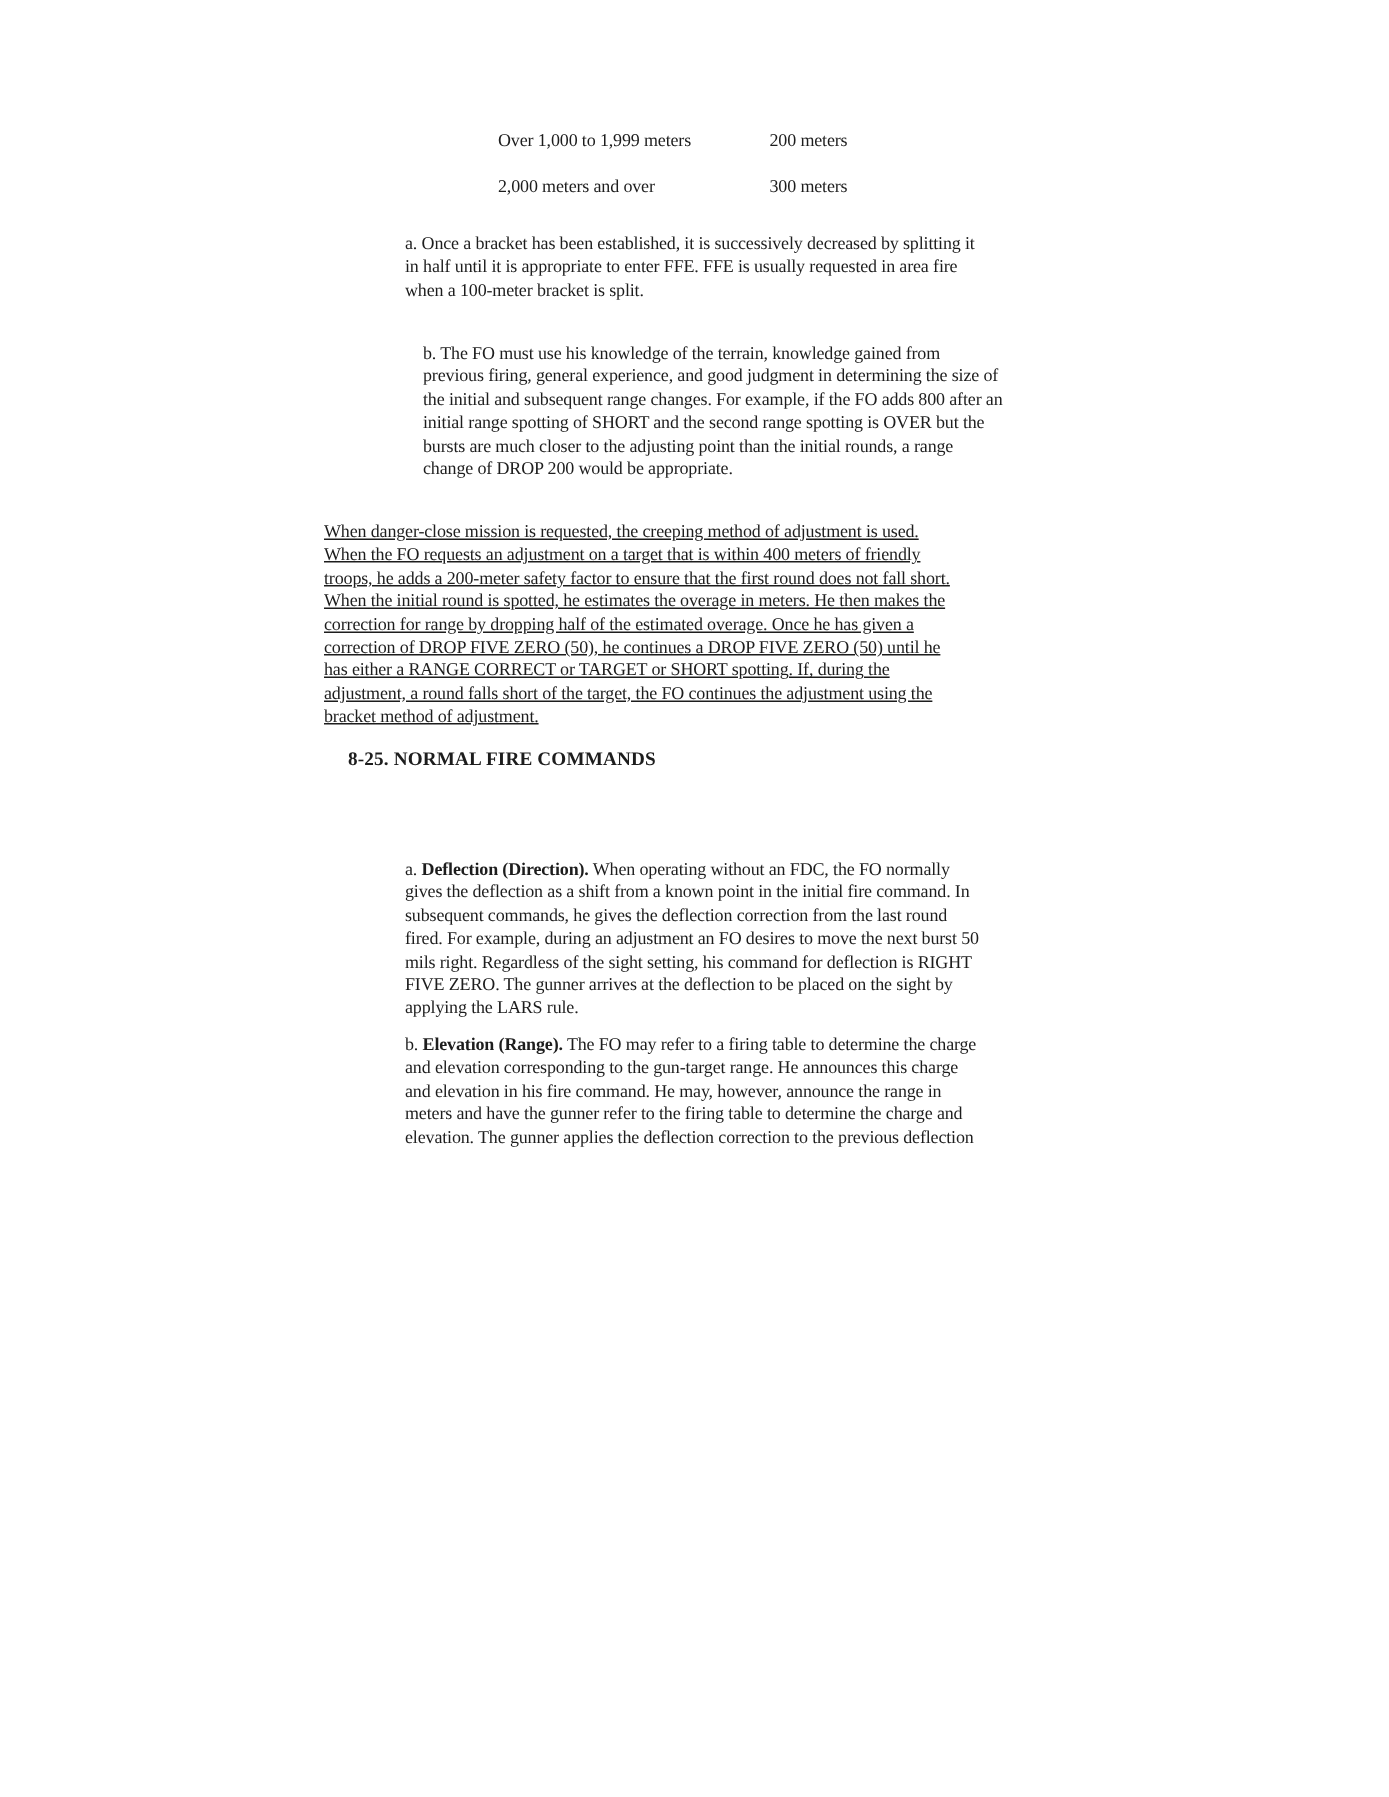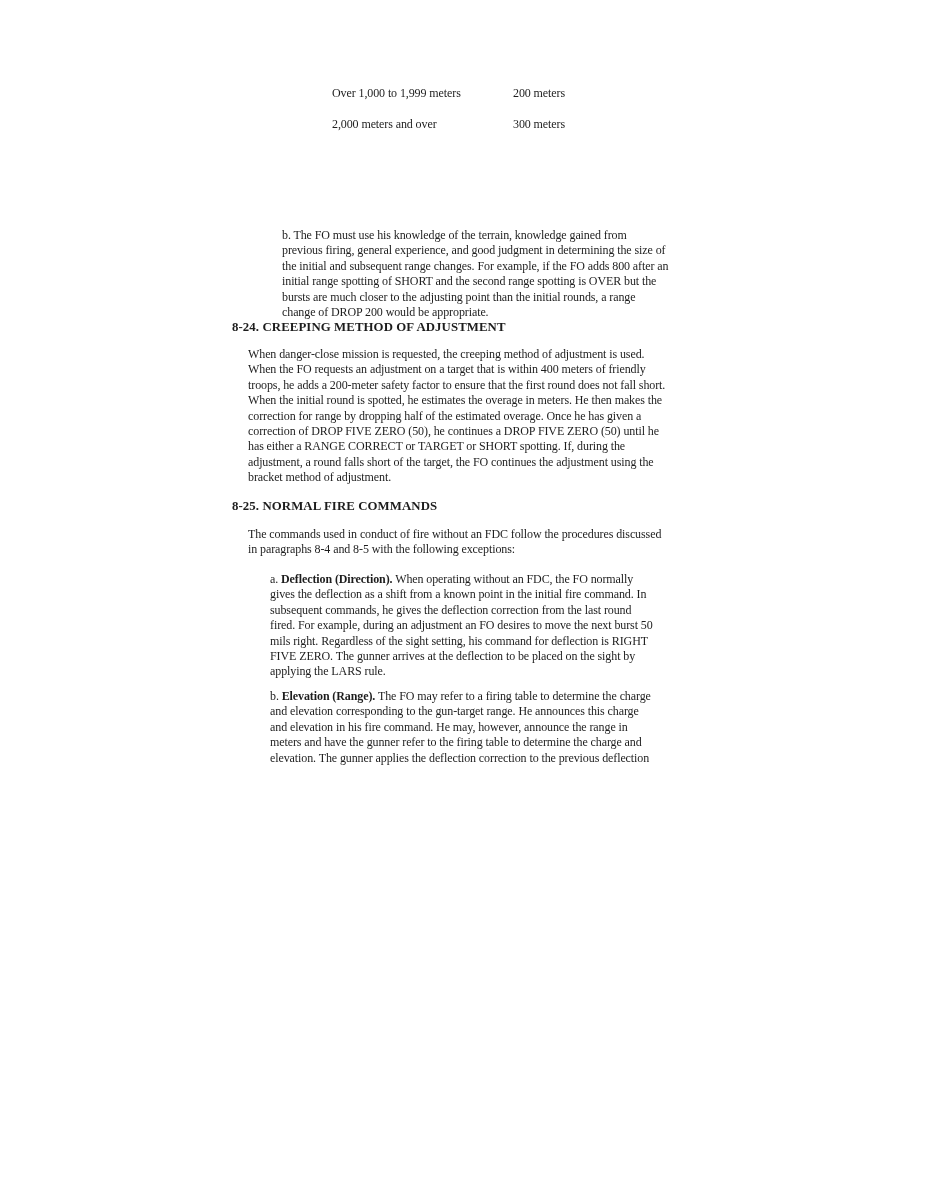--- a/index.html
+++ b/index.html
@@ -14,21 +14,21 @@
     border-radius: 22px;
   }
   .block {
     position: absolute;
     font-size: 12px;
     line-height: 15.4px;
     letter-spacing: -0.1px;
   }
   .lines { white-space: pre-line; }
   .indent { left: 270px; width: 520px; }
-  .full   { left: 248px; width: 560px; }
+  .full   { left: 216px; width: 560px; text-decoration: underline; }
   .heading {
     position: absolute;
     left: 232px;
     width: 560px;
     font-weight: bold;
     font-size: 12.8px;
     letter-spacing: 0.1px;
     line-height: 15.4px;
   }
   .trow { position: absolute; left: 0; width: 926px; height: 16px; font-size: 12px; letter-spacing: -0.1px; }
@@ -44,44 +44,44 @@
   <div class="trow" style="top:86px">
       <span class="c1">Over 1,000 to 1,999 meters</span>
       <span class="c2">200 meters</span>
     </div>
 
   <div class="trow" style="top:117px">
       <span class="c1">2,000 meters and over</span>
       <span class="c2">300 meters</span>
     </div>
 
+  <p class="block indent lines" style="top:155px; margin:0">a. Once a bracket has been established, it is successively decreased by splitting it
+in half until it is appropriate to enter FFE. FFE is usually requested in area fire
+when a 100-meter bracket is split.</p>
 
   <p class="block indent lines" style="top:216px; margin:12px">b. The FO must use his knowledge of the terrain, knowledge gained from
 previous firing, general experience, and good judgment in determining the size of
 the initial and subsequent range changes. For example, if the FO adds 800 after an
 initial range spotting of SHORT and the second range spotting is OVER but the
 bursts are much closer to the adjusting point than the initial rounds, a range
 change of DROP 200 would be appropriate.</p>
 
-  <h2 class="heading" style="top:320px; margin:0">8-24. CREEPING METHOD OF ADJUSTMENT</h2>
 
   <p class="block full lines" style="top:347px; margin:0">When danger-close mission is requested, the creeping method of adjustment is used.
 When the FO requests an adjustment on a target that is within 400 meters of friendly
 troops, he adds a 200-meter safety factor to ensure that the first round does not fall short.
 When the initial round is spotted, he estimates the overage in meters. He then makes the
 correction for range by dropping half of the estimated overage. Once he has given a
 correction of DROP FIVE ZERO (50), he continues a DROP FIVE ZERO (50) until he
 has either a RANGE CORRECT or TARGET or SHORT spotting. If, during the
 adjustment, a round falls short of the target, the FO continues the adjustment using the
 bracket method of adjustment.</p>
 
   <h2 class="heading" style="top:499px; margin:0">8-25. NORMAL FIRE COMMANDS</h2>
 
-  <p class="block full lines" style="top:527px; margin:0">The commands used in conduct of fire without an FDC follow the procedures discussed
-in paragraphs 8-4 and 8-5 with the following exceptions:</p>
 
   <p class="block indent" style="top:572px; margin:0"><span>a. </span><span class="bold">Deflection (Direction).</span><span class="lines"> When operating without an FDC, the FO normally
 gives the deflection as a shift from a known point in the initial fire command. In
 subsequent commands, he gives the deflection correction from the last round
 fired. For example, during an adjustment an FO desires to move the next burst 50
 mils right. Regardless of the sight setting, his command for deflection is RIGHT
 FIVE ZERO. The gunner arrives at the deflection to be placed on the sight by
 applying the LARS rule.</span></p>
 
   <p class="block indent" style="top:689px; margin:0"><span>b. </span><span class="bold">Elevation (Range).</span><span class="lines"> The FO may refer to a firing table to determine the charge

